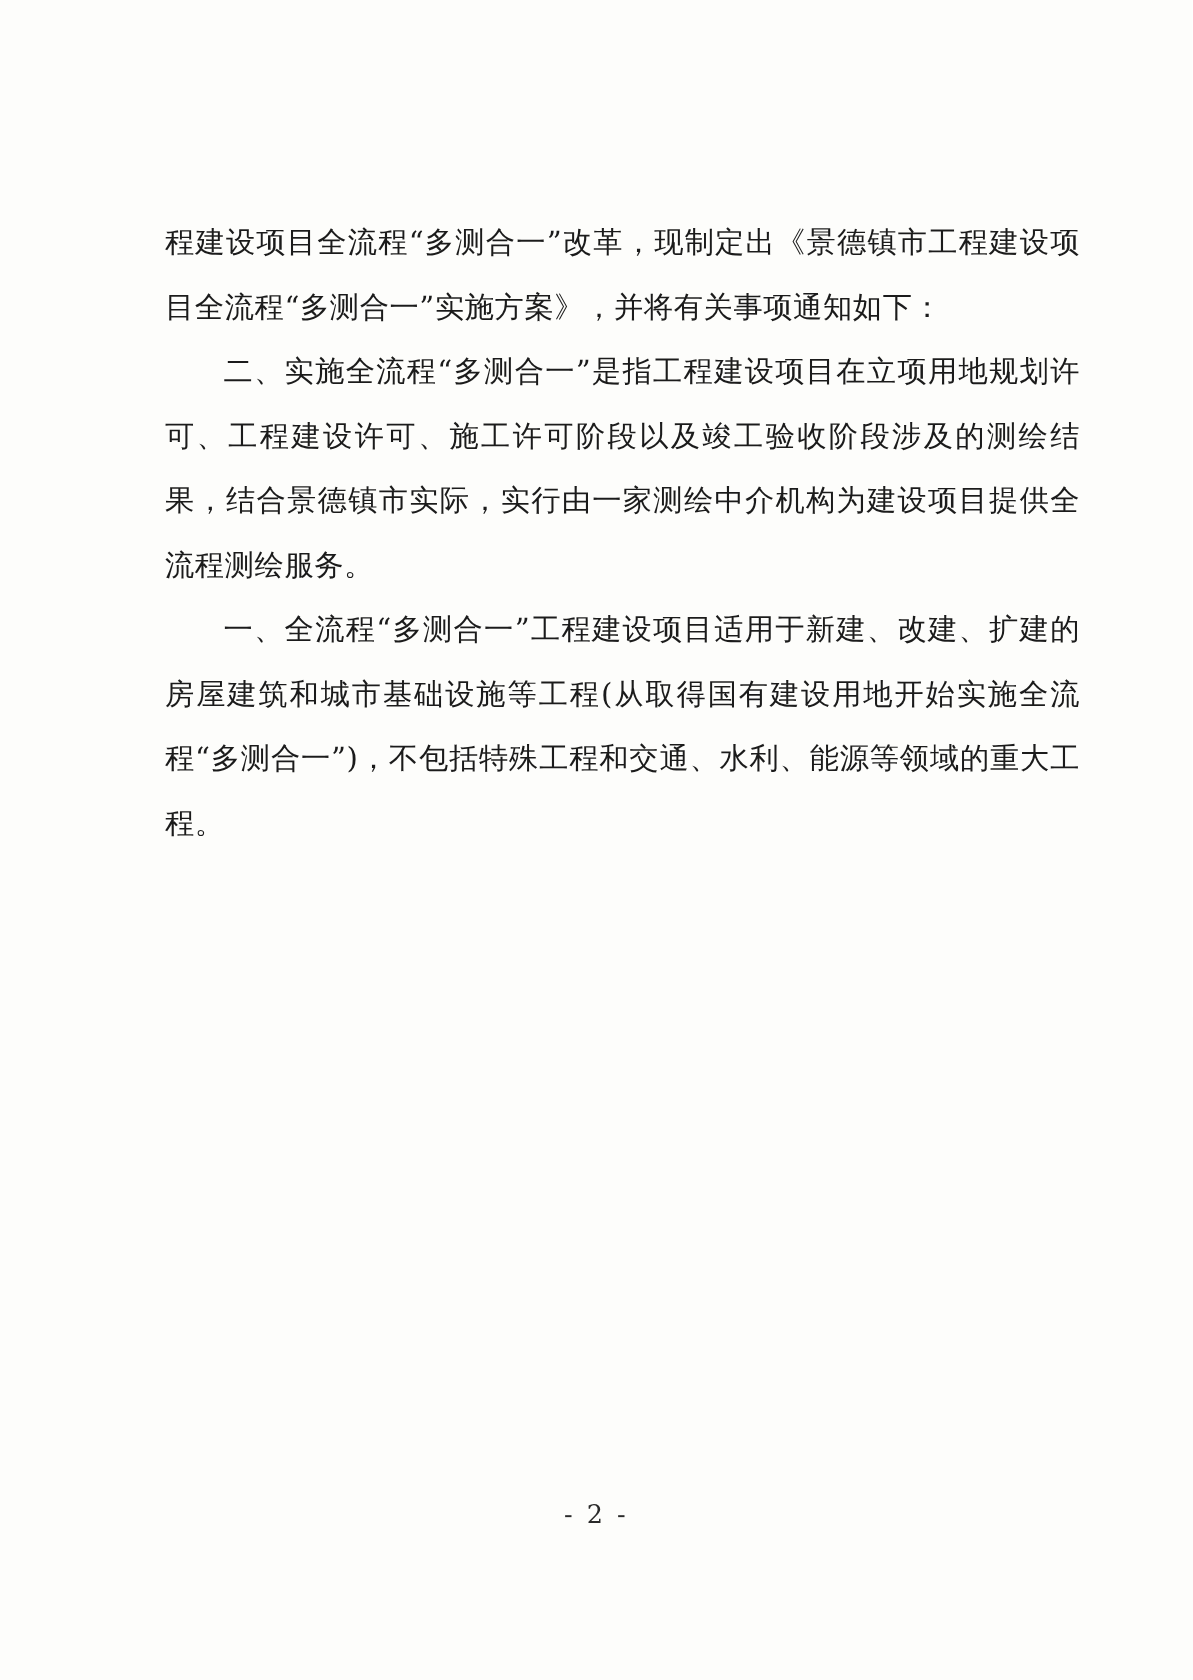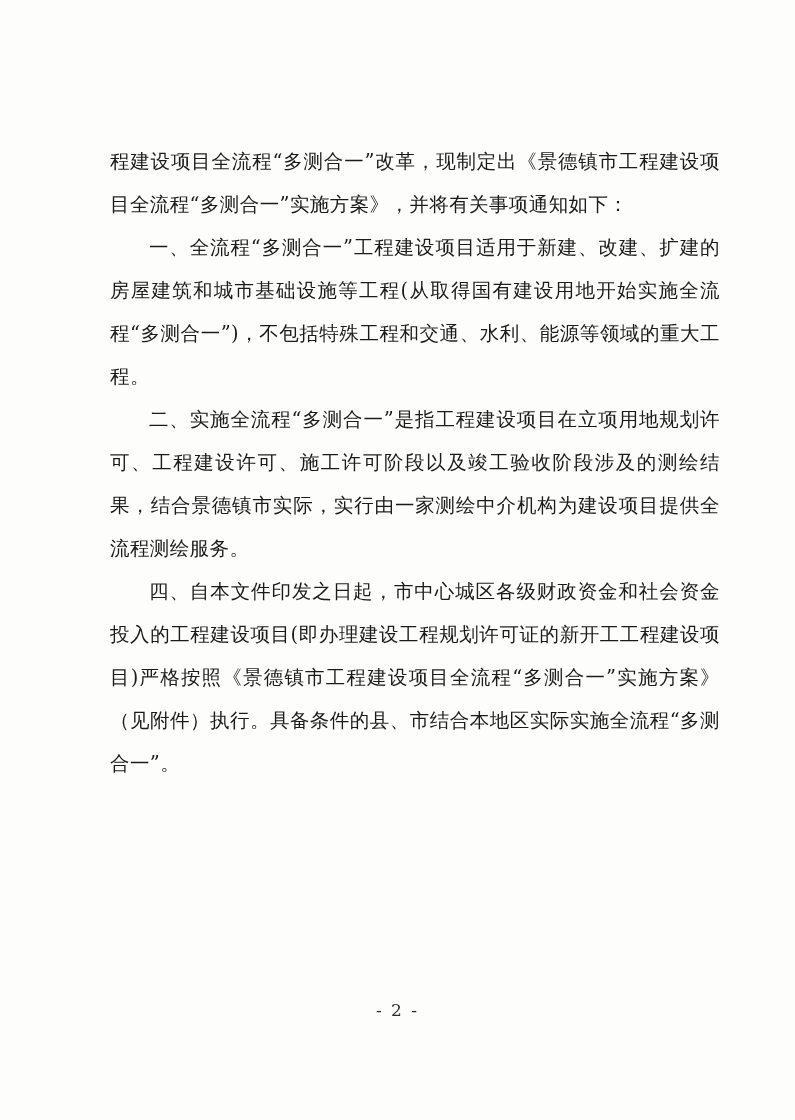--- a/index.html
+++ b/index.html
@@ -52,18 +52,17 @@
     letter-spacing: 2px;
     color: #2a2a2a;
   }
 </style>
 </head>
 <body>
 
 <div class="page">
   <div class="content">
     <p class="para">程建设项目全流程“多测合一”改革，现制定出《景德镇市工程建设项目全流程“多测合一”实施方案》，并将有关事项通知如下：</p>
+    <p class="para indent">二、实施全流程“多测合一”是指工程建设项目在立项用地规划许可、工程建设许可、施工许可阶段以及竣工验收阶段涉及的测绘结果，结合景德镇市实际，实行由一家测绘中介机构为建设项目提供全流程测绘服务。</p>
     <p class="para indent">一、全流程“多测合一”工程建设项目适用于新建、改建、扩建的房屋建筑和城市基础设施等工程(从取得国有建设用地开始实施全流程“多测合一”)，不包括特殊工程和交通、水利、能源等领域的重大工程。</p>
-    <p class="para indent">二、实施全流程“多测合一”是指工程建设项目在立项用地规划许可、工程建设许可、施工许可阶段以及竣工验收阶段涉及的测绘结果，结合景德镇市实际，实行由一家测绘中介机构为建设项目提供全流程测绘服务。</p>
-    <p class="para indent">四、自本文件印发之日起，市中心城区各级财政资金和社会资金投入的工程建设项目(即办理建设工程规划许可证的新开工工程建设项目)严格按照《景德镇市工程建设项目全流程“多测合一”实施方案》（见附件）执行。具备条件的县、市结合本地区实际实施全流程“多测合一”。</p>
   </div>
   <div class="footer">- 2 -</div>
 </div>
 
 </body></html>

